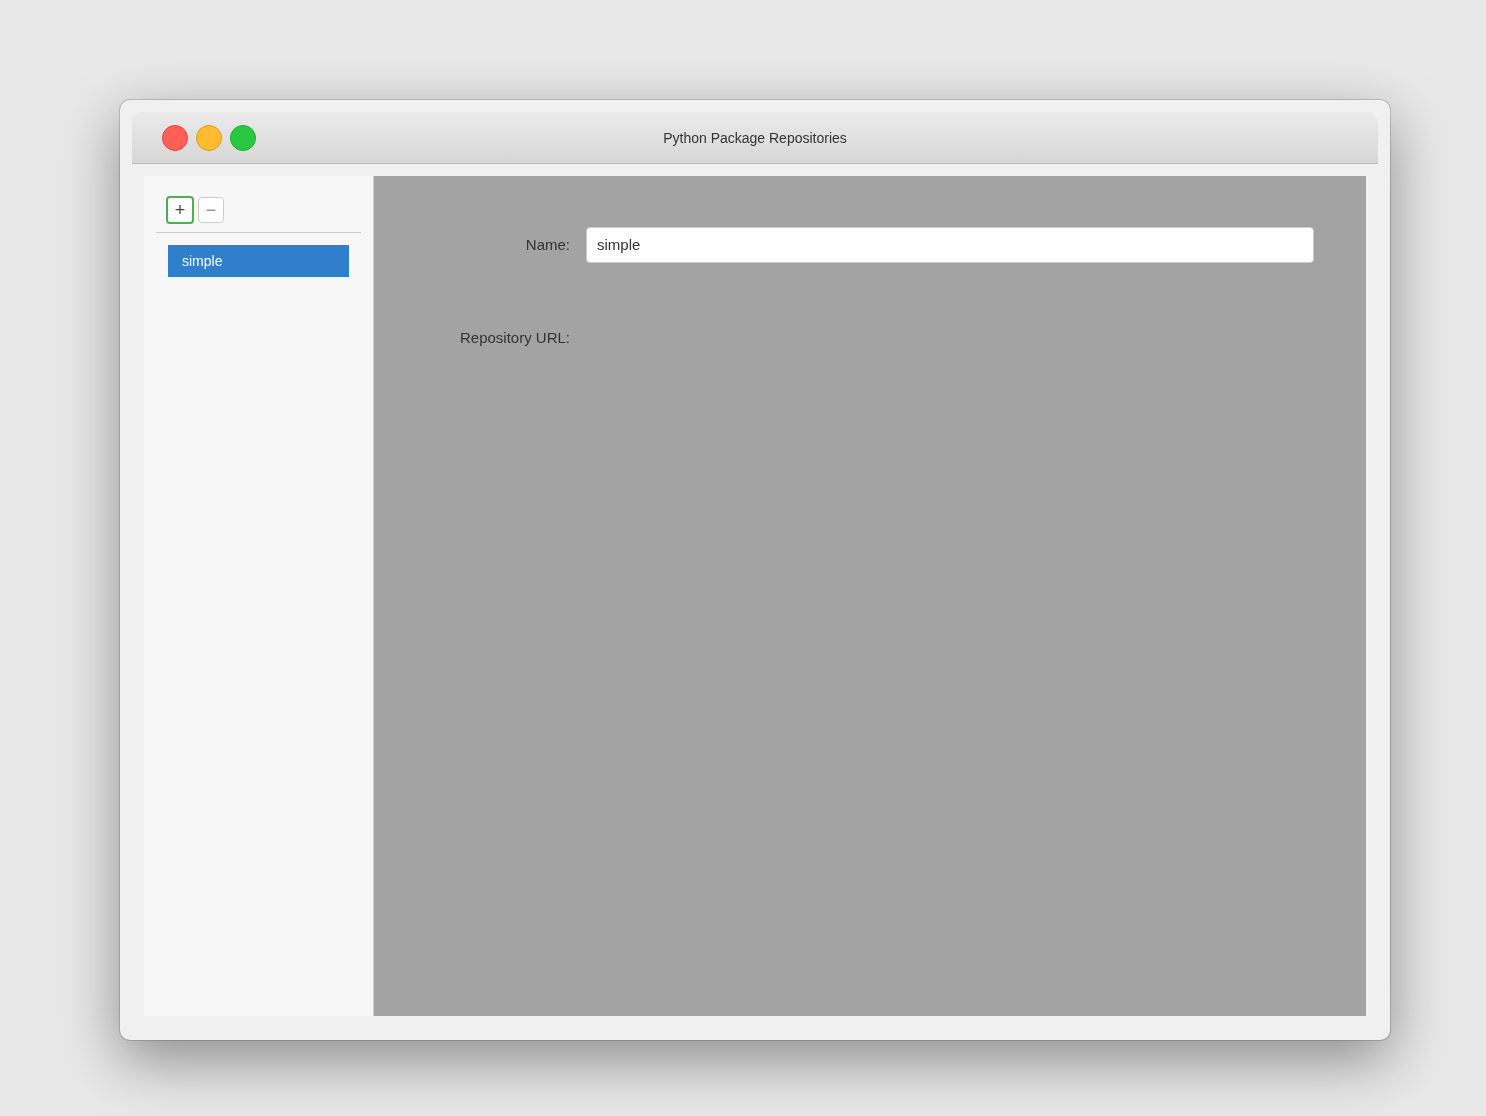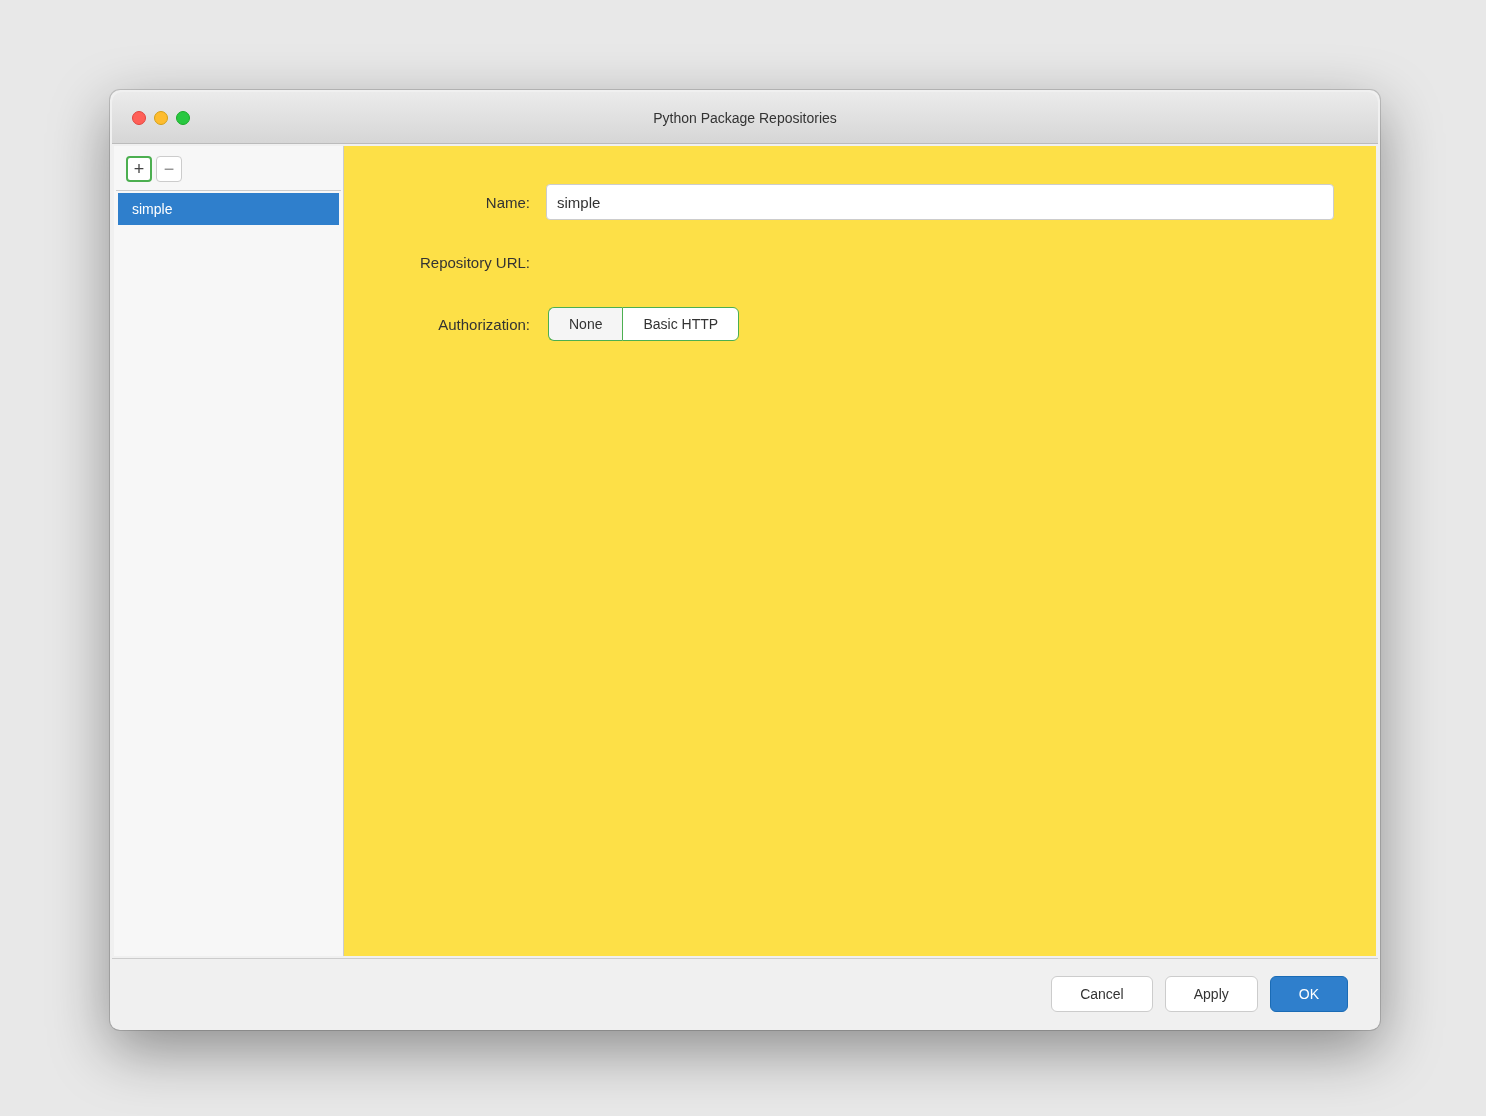--- a/index.html
+++ b/index.html
@@ -1,18 +1,18 @@
 <!DOCTYPE html>
 <html><head>
   <meta charset="utf-8">
   <style>
     * {
       box-sizing: border-box;
       margin: 0;
-      padding: 2px;
+      padding: 12px;
     }
 
     body {
       width: 1486px;
       height: 1116px;
       background: #e8e8e8;
       font-family: -apple-system, BlinkMacSystemFont, "Helvetica Neue", Arial, sans-serif;
       font-size: 15px;
       display: flex;
       align-items: center;
@@ -136,21 +136,21 @@
     }
 
     .sidebar-item.selected {
       background: #2f7fcc;
       color: white;
       font-weight: 500;
     }
 
     .main-content {
       flex: 1;
-      background: #fde047;
+      background: #a3a3a3;
       padding: 36px 40px 20px 40px;
       display: flex;
       flex-direction: column;
     }
 
     .form-row {
       display: flex;
       align-items: center;
       margin-bottom: 28px;
     }
@@ -287,30 +287,18 @@
 
       <div class="form-row">
         <label class="form-label">Name:</label>
         <input class="form-input" type="text" value="simple" style="">
       </div>
 
       <div class="form-row">
         <label class="form-label">Repository URL:</label>
       </div>
 
-      <div class="form-row">
-        <label class="form-label">Authorization:</label>
-        <div class="auth-group">
-          <button class="auth-btn active">None</button>
-          <button class="auth-btn">Basic HTTP</button>
-        </div>
-      </div>
 
       <div class="spacer"></div>
     </div>
   </div>
 
-  <div class="dialog-footer">
-    <button class="footer-btn cancel">Cancel</button>
-    <button class="footer-btn apply">Apply</button>
-    <button class="footer-btn ok">OK</button>
-  </div>
 </div>
 
 </body></html>

